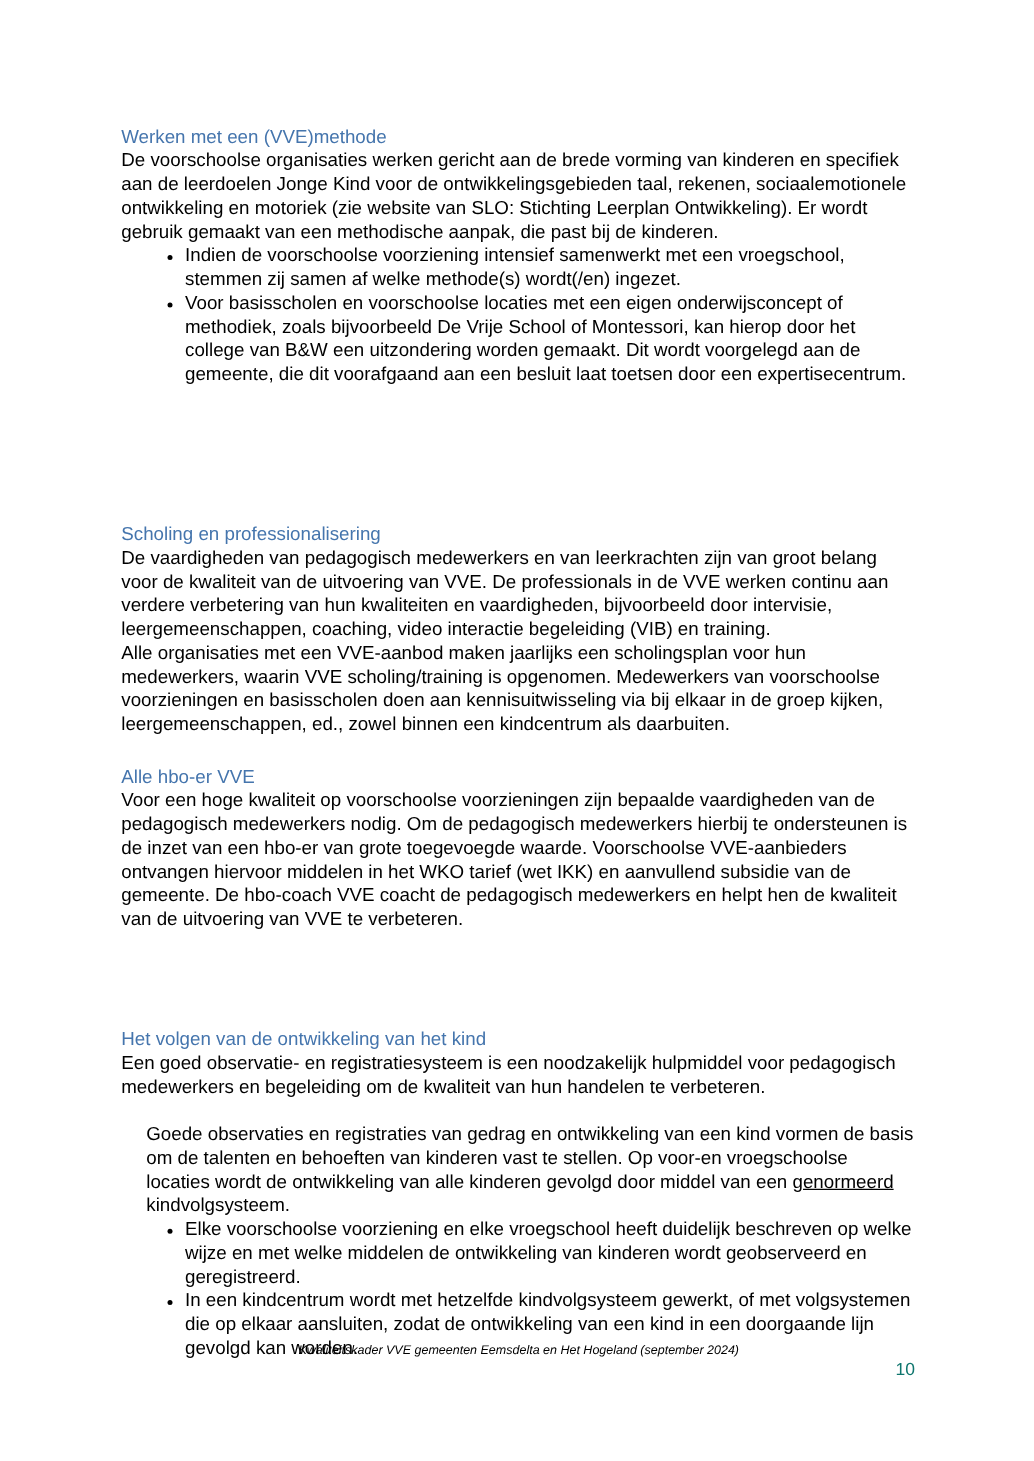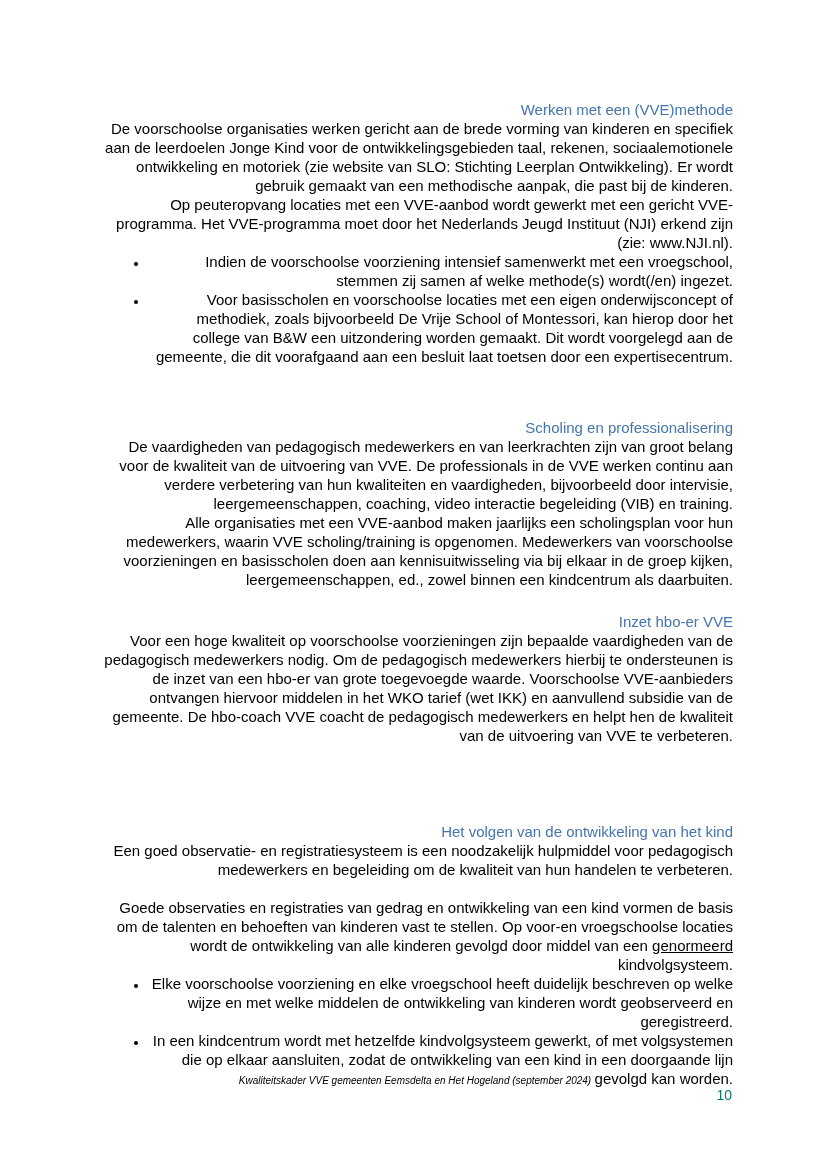--- a/index.html
+++ b/index.html
@@ -11,37 +11,38 @@
     position: relative;
     width: 827px;
     height: 1169px;
     background: #ffffff;
     font-family: "Liberation Sans", sans-serif;
     font-size: 15px;
     line-height: 19px;
     color: #000000;
     overflow: hidden;
   }
-  .section { position: absolute; left: 97px; width: 636px; text-align: right; }
+  .section { position: absolute; left: 97px; width: 636px; }
   .section-1 { top: 100px; }
   .section-2 { top: 418px; }
   .section-3 { top: 612px; }
   .section-4 { top: 822px; }
   h2.heading {
     margin: 0;
     font-size: 15px;
     line-height: 19px;
     font-weight: 400;
     color: #4575ad;
   }
   p.para {
     margin: 0;
   }
   p.para.gap-before {
     margin-top: 19px;
+    margin-left: 20px;
   }
   ul.bullets {
     margin: 0;
     padding-left: 51px;
     list-style: disc outside;
   }
   ul.bullets li { padding-left: 0; }
   ul.bullets li::marker { font-size: 12px; }
   .underline { text-decoration: underline; }
   .footer-line {
@@ -65,35 +66,34 @@
   }
 </style>
 </head>
 <body>
 
 <div class="page">
 
   <div class="section section-1">
     <h2 class="heading">Werken met een (VVE)methode</h2>
     <p class="para">De voorschoolse organisaties werken gericht aan de brede vorming van kinderen en specifiek aan de leerdoelen Jonge Kind voor de ontwikkelingsgebieden taal, rekenen, sociaalemotionele ontwikkeling en motoriek (zie website van SLO: Stichting Leerplan Ontwikkeling). Er wordt gebruik gemaakt van een methodische aanpak, die past bij de kinderen.</p>
-    <p class="para">Op peuteropvang locaties met een VVE-aanbod wordt gewerkt met een gericht VVE-programma. Het VVE-programma moet door het Nederlands Jeugd Instituut (NJI) erkend zijn (zie: www.NJI.nl).</p>
     <ul class="bullets">
       <li>Indien de voorschoolse voorziening intensief samenwerkt met een vroegschool, stemmen zij samen af welke methode(s) wordt(/en) ingezet.</li>
       <li>Voor basisscholen en voorschoolse locaties met een eigen onderwijsconcept of methodiek, zoals bijvoorbeeld De Vrije School of Montessori, kan hierop door het college van B&amp;W een uitzondering worden gemaakt. Dit wordt voorgelegd aan de gemeente, die dit voorafgaand aan een besluit laat toetsen door een expertisecentrum.</li>
     </ul>
   </div>
 
   <div class="section section-2">
     <h2 class="heading">Scholing en professionalisering</h2>
     <p class="para">De vaardigheden van pedagogisch medewerkers en van leerkrachten zijn van groot belang voor de kwaliteit van de uitvoering van VVE. De professionals in de VVE werken continu aan verdere verbetering van hun kwaliteiten en vaardigheden, bijvoorbeeld door intervisie, leergemeenschappen, coaching, video interactie begeleiding (VIB) en training.</p>
     <p class="para">Alle organisaties met een VVE-aanbod maken jaarlijks een scholingsplan voor hun medewerkers, waarin VVE scholing/training is opgenomen. Medewerkers van voorschoolse voorzieningen en basisscholen doen aan kennisuitwisseling via bij elkaar in de groep kijken, leergemeenschappen, ed., zowel binnen een kindcentrum als daarbuiten.</p>
   </div>
 
   <div class="section section-3">
-    <h2 class="heading">Inzet hbo-er VVE</h2>
+    <h2 class="heading">Alle hbo-er VVE</h2>
     <p class="para">Voor een hoge kwaliteit op voorschoolse voorzieningen zijn bepaalde vaardigheden van de pedagogisch medewerkers nodig. Om de pedagogisch medewerkers hierbij te ondersteunen is de inzet van een hbo-er van grote toegevoegde waarde. Voorschoolse VVE-aanbieders ontvangen hiervoor middelen in het WKO tarief (wet IKK) en aanvullend subsidie van de gemeente. De hbo-coach VVE coacht de pedagogisch medewerkers en helpt hen de kwaliteit van de uitvoering van VVE te verbeteren.</p>
   </div>
 
   <div class="section section-4">
     <h2 class="heading">Het volgen van de ontwikkeling van het kind</h2>
     <p class="para">Een goed observatie- en registratiesysteem is een noodzakelijk hulpmiddel voor pedagogisch medewerkers en begeleiding om de kwaliteit van hun handelen te verbeteren.</p>
     <p class="para gap-before"><span>Goede observaties en registraties van gedrag en ontwikkeling van een kind vormen de basis om de talenten en behoeften van kinderen vast te stellen. Op voor-en vroegschoolse locaties wordt de ontwikkeling van alle kinderen gevolgd door middel van een </span><span class="underline">genormeerd</span><span> kindvolgsysteem.</span></p>
     <ul class="bullets">
       <li>Elke voorschoolse voorziening en elke vroegschool heeft duidelijk beschreven op welke wijze en met welke middelen de ontwikkeling van kinderen wordt geobserveerd en geregistreerd.</li>
       <li>In een kindcentrum wordt met hetzelfde kindvolgsysteem gewerkt, of met volgsystemen die op elkaar aansluiten, zodat de ontwikkeling van een kind in een doorgaande lijn gevolgd kan worden.</li>

